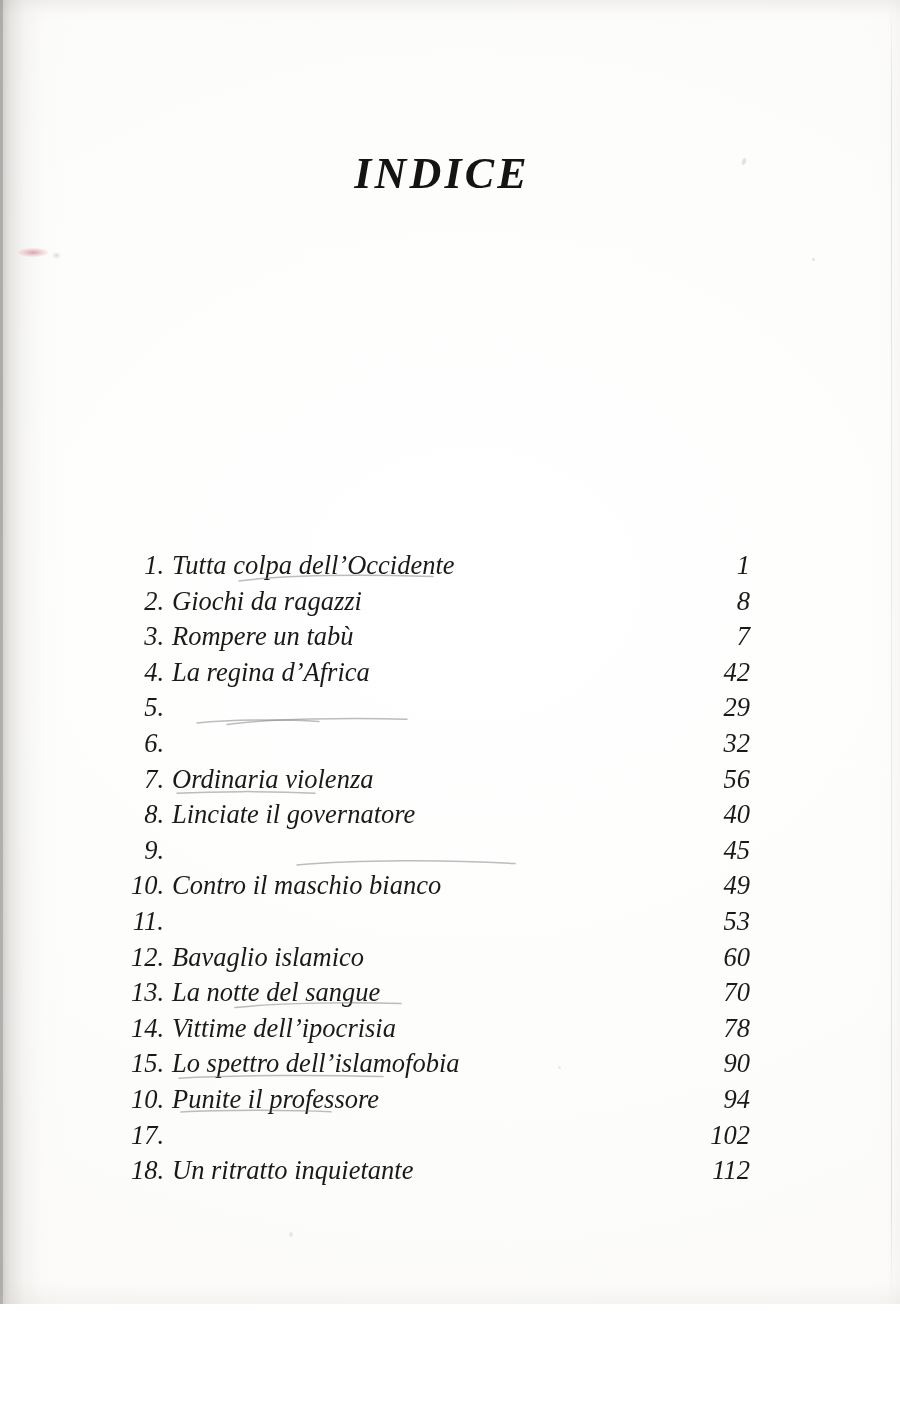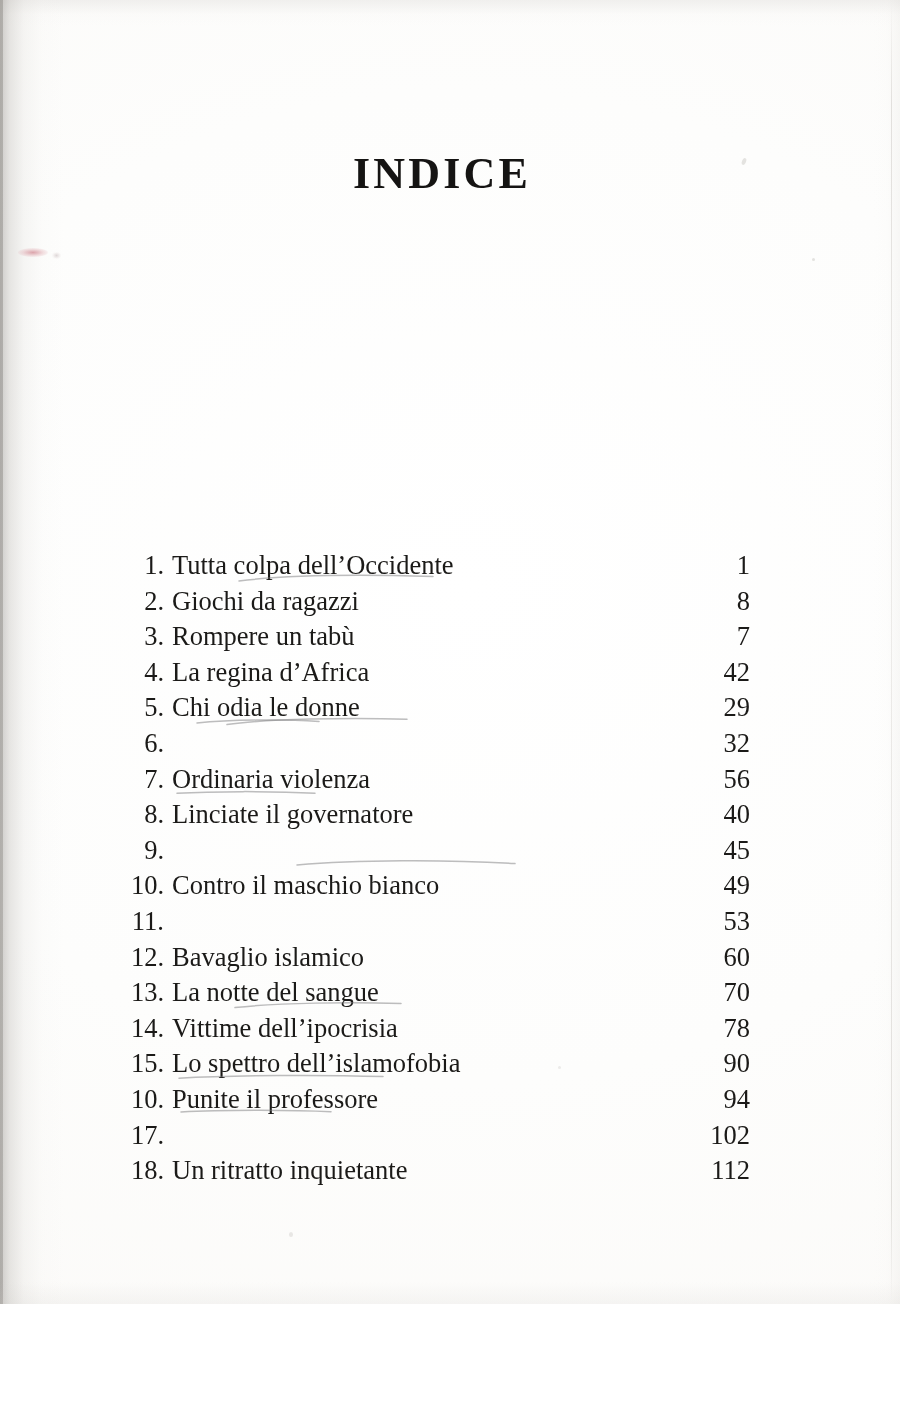--- a/index.html
+++ b/index.html
@@ -9,20 +9,21 @@
   }
 
   #page {
     position: relative;
     width: 900px;
     height: 1304px;
     overflow: hidden;
     background: #ef4444;
     font-family: "Liberation Serif", "DejaVu Serif", serif;
     color: #1b1a18;
+    font-style: italic;
   }
 
   
   .paper-base {
     position: absolute;
     inset: 0;
     background:
       radial-gradient(ellipse 1100px 900px at 52% 45%, #ffffff 0%, #fdfdfc 55%, #fbfaf8 100%);
   }
   .edge-left {
@@ -225,21 +226,20 @@
     </div>
 
     <div class="toc-row">
       <span class="toc-num">4.</span>
       <span class="toc-label">La regina d’Africa</span>
       <span class="toc-page">42</span>
     </div>
 
     <div class="toc-row">
       <span class="toc-num">5.</span>
-      <span class="toc-label">Chi odia le donne</span>
       <span class="toc-page">29</span>
       <span class="pencil" style="left:196px;top:27px;width:124px;">
         <svg width="124" height="10" viewBox="0 0 124 10">
             <path d="M1 6 C 34 2.6, 86 2.2, 123 4.4"></path>
           </svg>
       </span>
     </div>
 
     <div class="toc-row">
       <span class="toc-num">6.</span>

